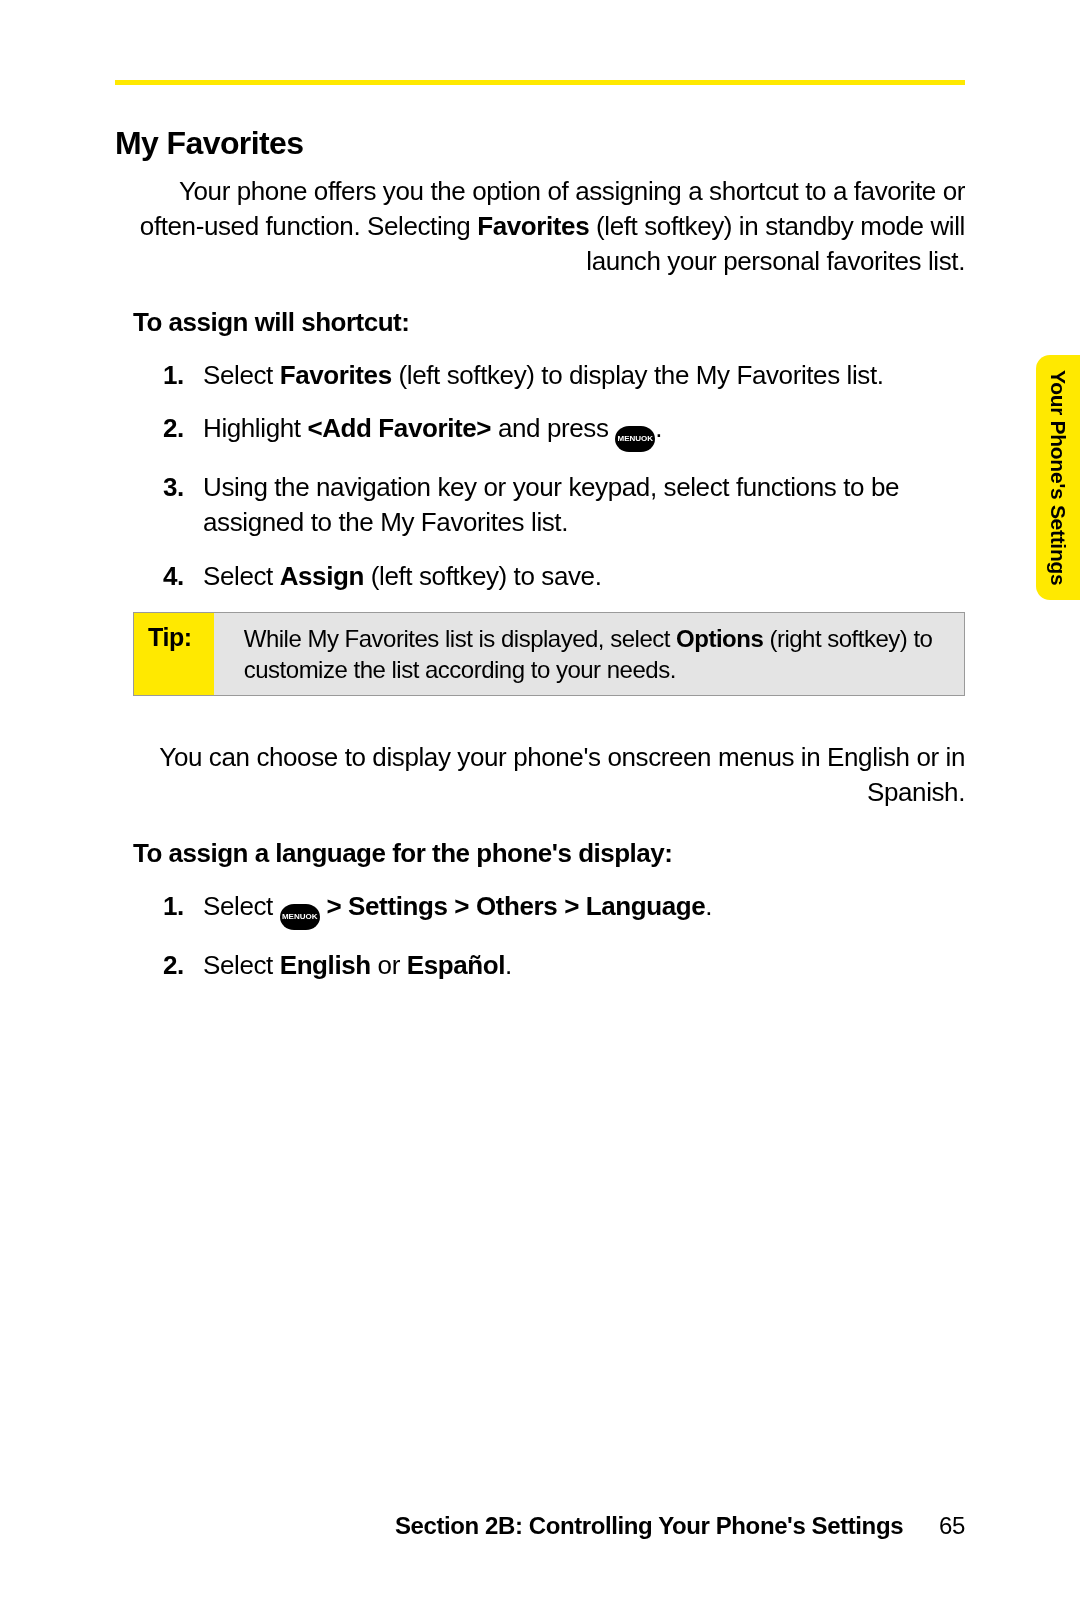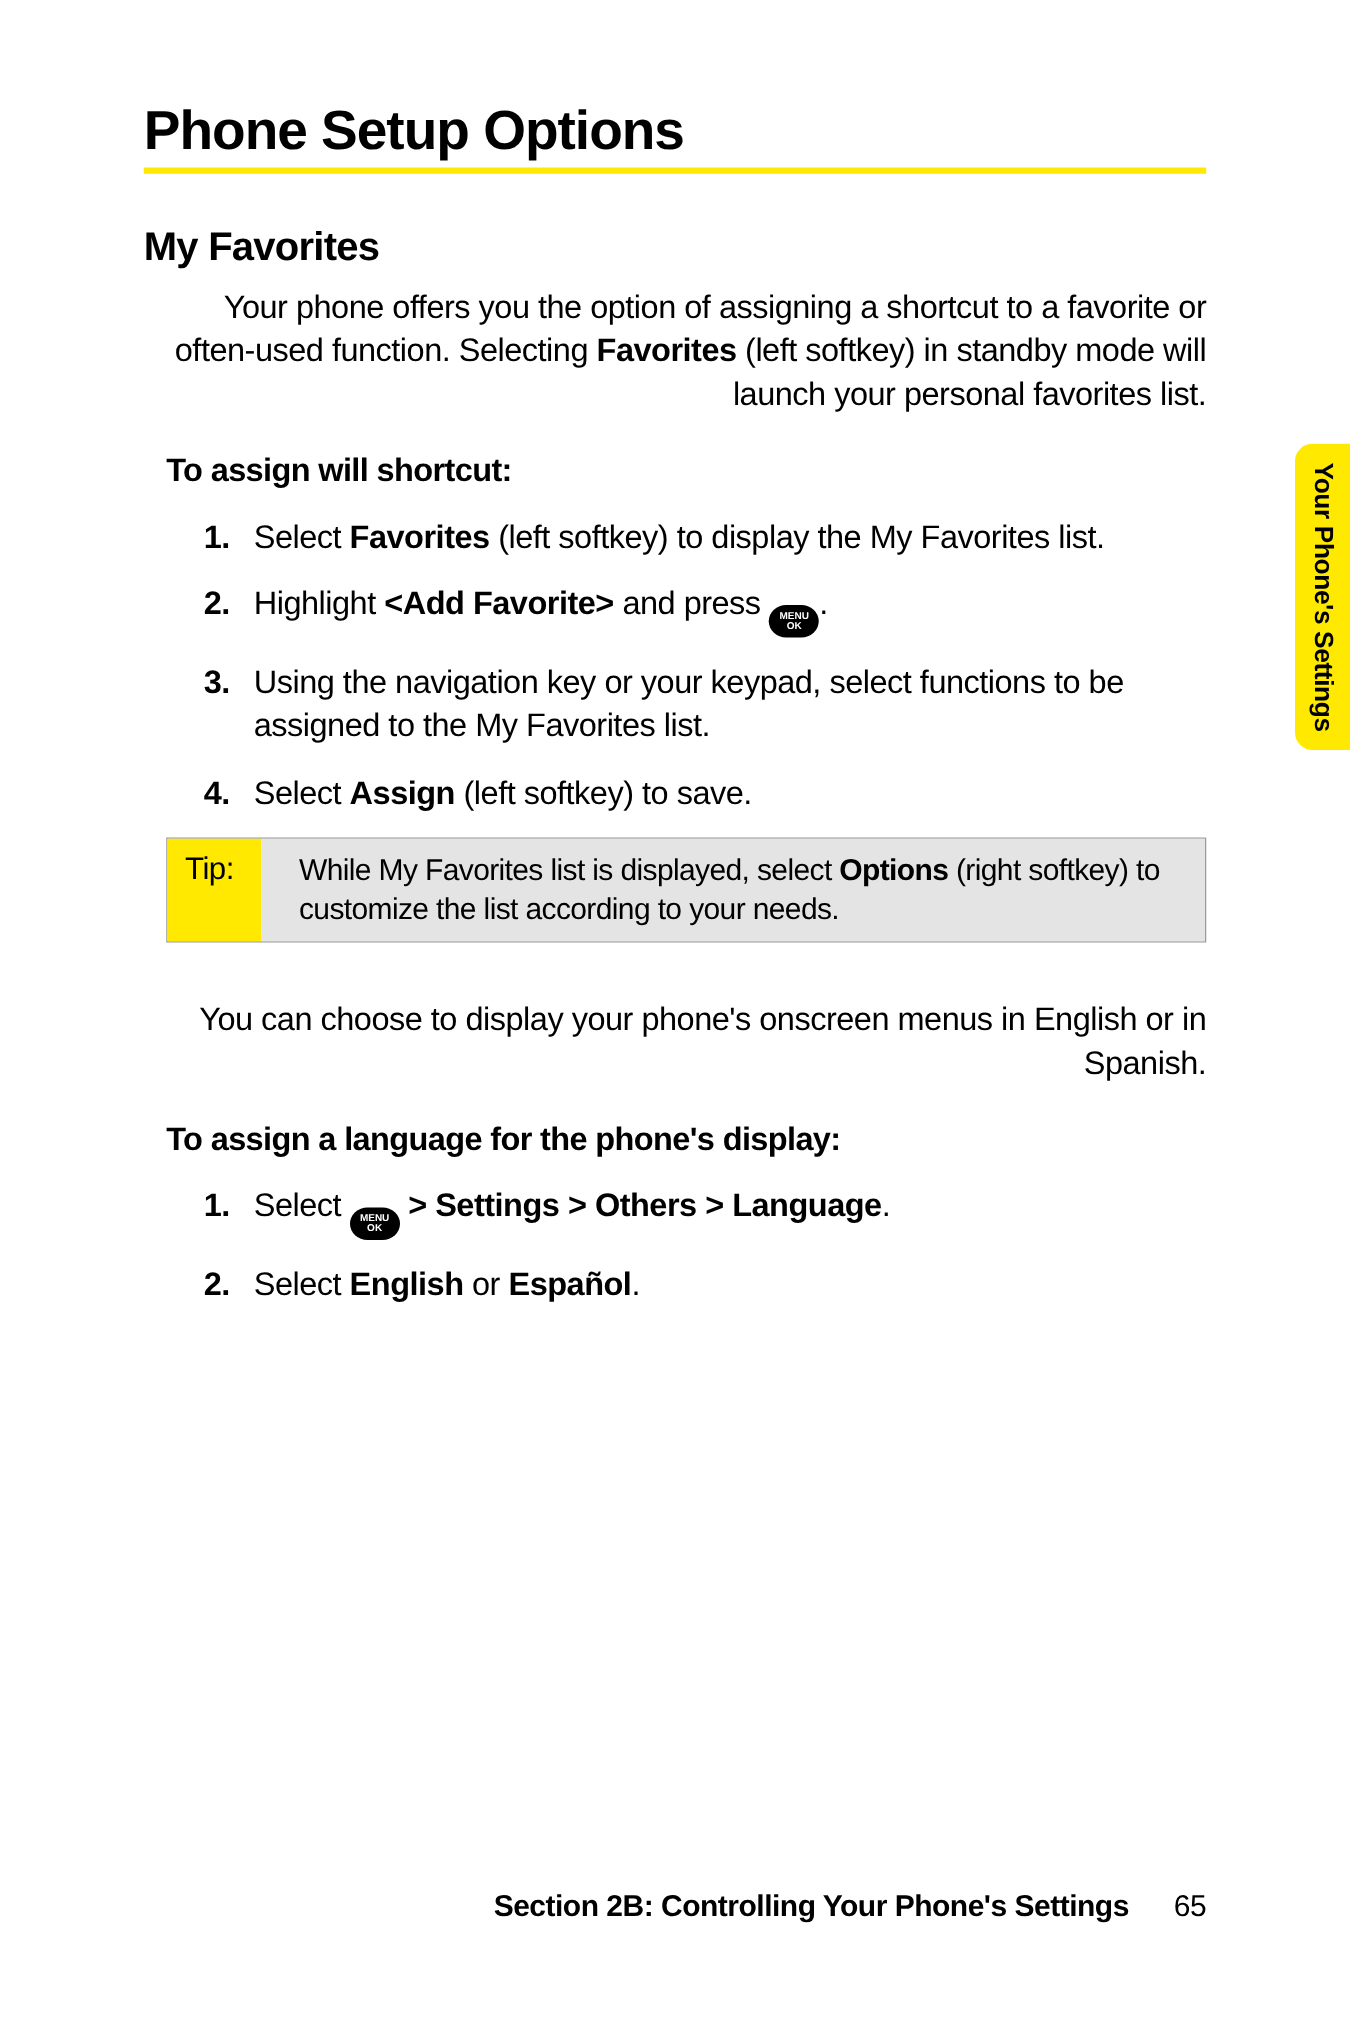--- a/index.html
+++ b/index.html
@@ -65,40 +65,39 @@
     content: counter(step) ".";
     position: absolute;
     left: 0;
     font-weight: 700;
   }
   .b { font-weight: 700; }
   .menu-ok-icon {
     display: inline-flex;
     align-items: center;
     justify-content: center;
-    flex-direction: column;
     width: 40px;
     height: 26px;
     background: #000;
     border-radius: 14px / 13px;
     color: #fff;
     font-size: 8px;
     line-height: 8px;
     font-weight: 700;
     vertical-align: -4px;
     letter-spacing: 0;
   }
   .tip-box {
     display: flex;
     border: 1px solid #9a9a9a;
     margin: 0 0 44px 18px;
   }
   .tip-label {
     background: #ffe900;
-    font-weight: 400;
+    font-weight: 700;
     font-size: 25px;
     padding: 10px 22px 10px 14px;
     letter-spacing: -0.4px;
     flex: 0 0 auto;
   }
   .tip-content {
     background: #e4e4e4;
     font-size: 24px;
     line-height: 1.3;
     padding: 10px 30px;
@@ -135,21 +134,20 @@
   .footer .page-num {
     margin-left: 36px;
     font-weight: 400;
   }
 </style>
 </head>
 <body>
 
 <div class="page">
 
-  <h1 class="h1">Phone Setup Options</h1>
   <div class="rule"></div>
 
   <h2 class="h2">My Favorites</h2>
   <p class="body-text">
     <span>Your phone offers you the option of assigning a shortcut to a favorite or often-used function. Selecting </span><span class="b">Favorites</span><span> (left softkey) in standby mode will launch your personal favorites list.</span>
   </p>
   <p class="subheading">To assign will shortcut:</p>
 
   <ol class="steps">
     <li>

